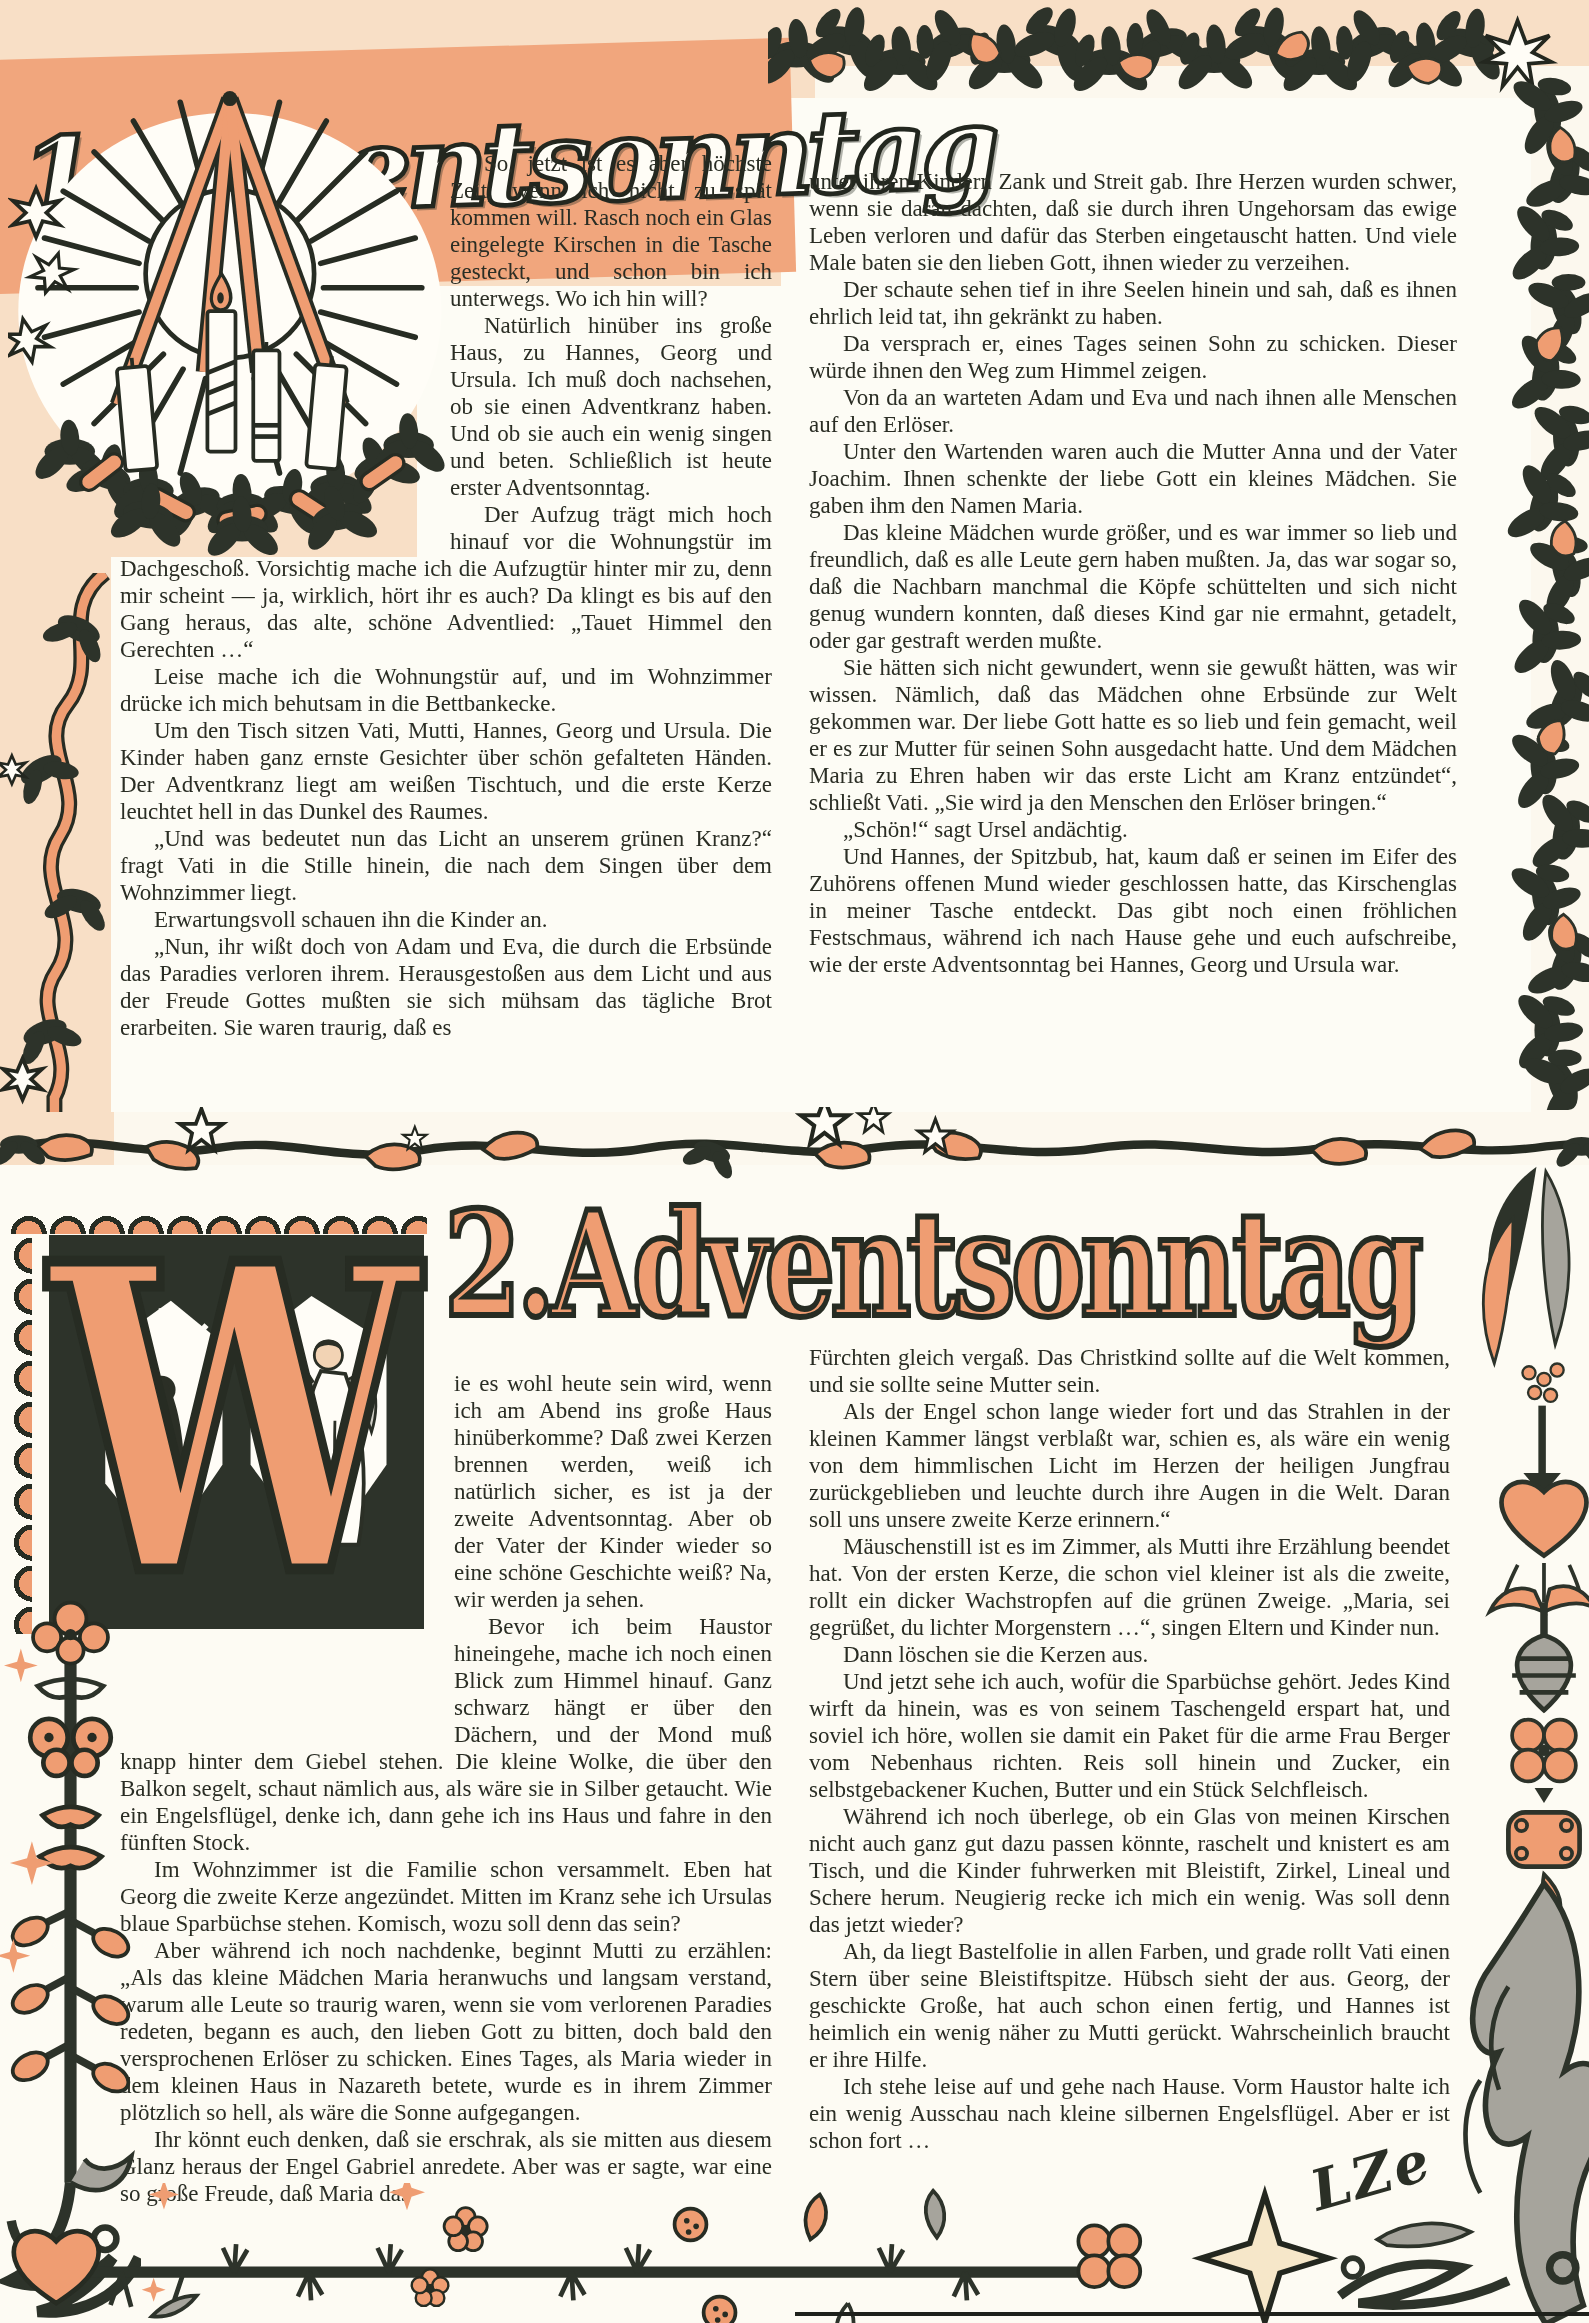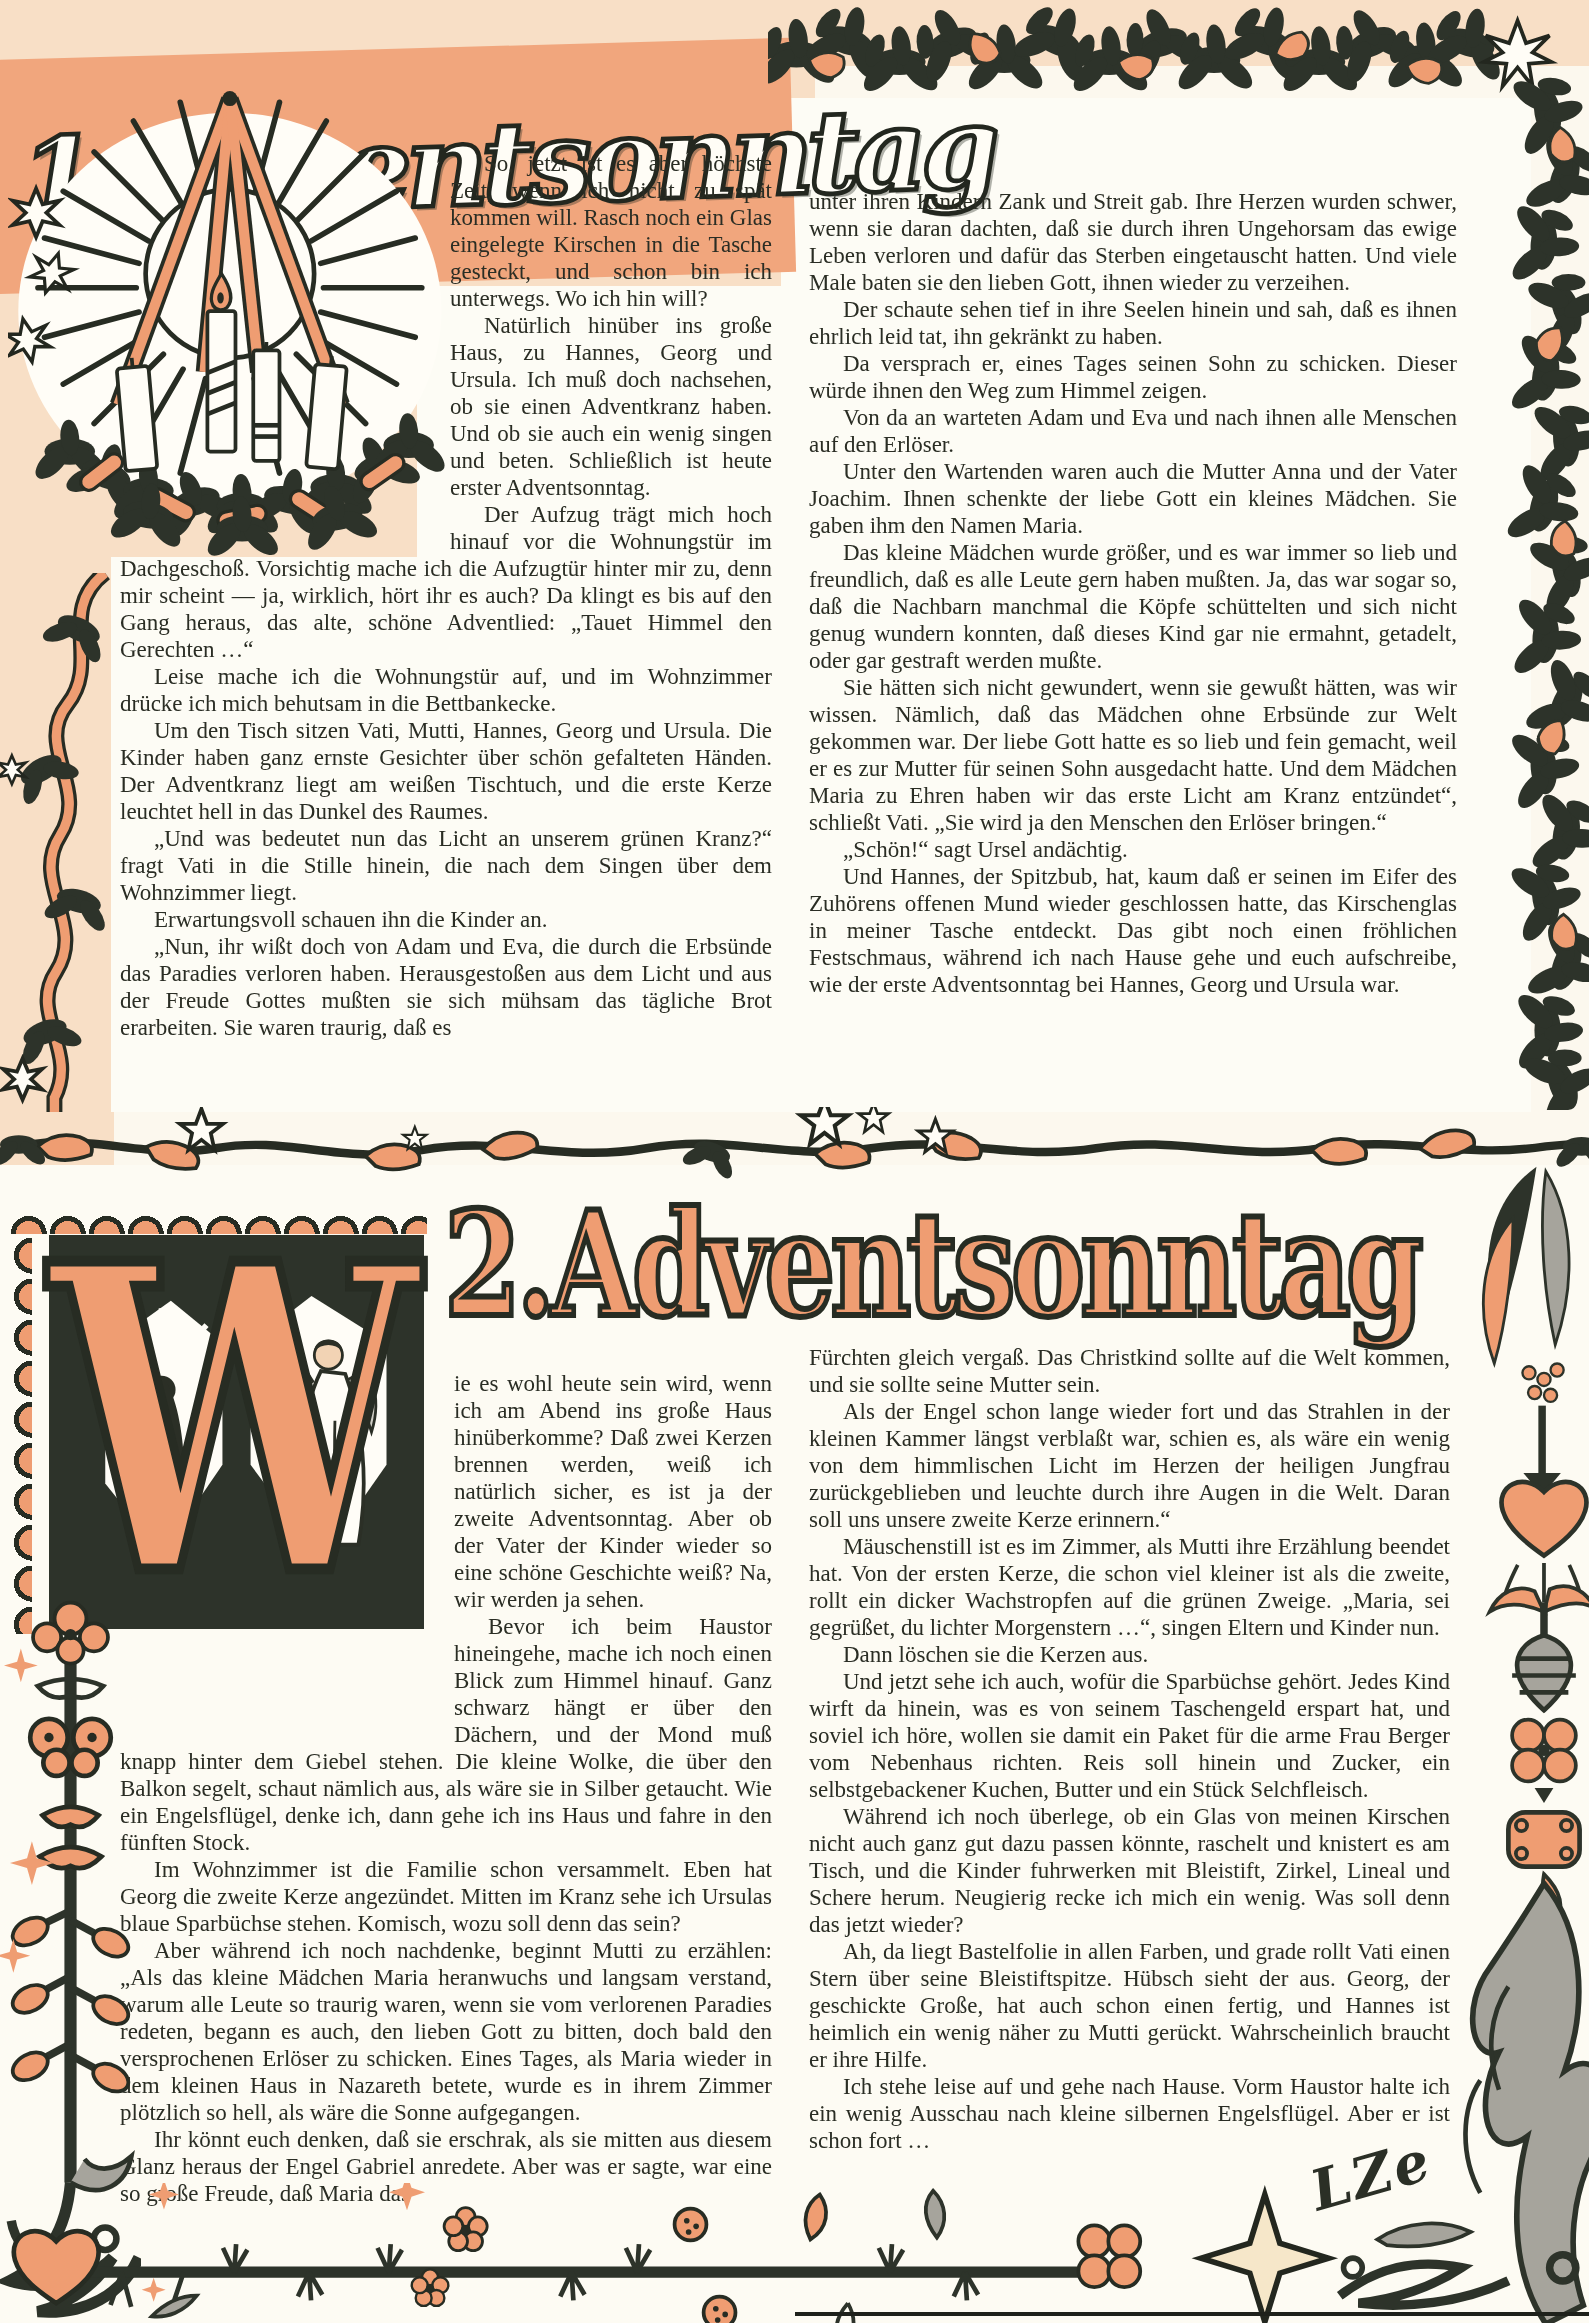--- a/index.html
+++ b/index.html
@@ -239,23 +239,23 @@
 
 <div class="abs col" style="left:120px;top:150px;width:652px" lang="de">
   <div class="wrapbox1"></div>
   <p>So, jetzt ist es aber höchste Zeit, wenn ich nicht zu spät kommen will. Rasch noch ein Glas eingelegte Kirschen in die Tasche gesteckt, und schon bin ich unterwegs. Wo ich hin will?</p>
   <p>Natürlich hinüber ins große Haus, zu Hannes, Georg und Ursula. Ich muß doch nachsehen, ob sie einen Adventkranz haben. Und ob sie auch ein wenig singen und beten. Schließlich ist heute erster Adventsonntag.</p>
   <p>Der Aufzug trägt mich hoch hinauf vor die Wohnungstür im Dachgeschoß. Vorsichtig mache ich die Aufzugtür hinter mir zu, denn mir scheint — ja, wirklich, hört ihr es auch? Da klingt es bis auf den Gang heraus, das alte, schöne Adventlied: „Tauet Himmel den Gerechten …“</p>
   <p>Leise mache ich die Wohnungstür auf, und im Wohnzimmer drücke ich mich behutsam in die Bettbankecke.</p>
   <p>Um den Tisch sitzen Vati, Mutti, Hannes, Georg und Ursula. Die Kinder haben ganz ernste Gesichter über schön gefalteten Händen. Der Adventkranz liegt am weißen Tischtuch, und die erste Kerze leuchtet hell in das Dunkel des Raumes.</p>
   <p>„Und was bedeutet nun das Licht an unserem grünen Kranz?“ fragt Vati in die Stille hinein, die nach dem Singen über dem Wohnzimmer liegt.</p>
   <p>Erwartungsvoll schauen ihn die Kinder an.</p>
-  <p>„Nun, ihr wißt doch von Adam und Eva, die durch die Erbsünde das Paradies verloren haben. Herausgestoßen aus dem Licht und aus der Freude Gottes mußten sie sich mühsam das tägliche Brot erarbeiten. Sie waren traurig, daß es</p>
+  <p>„Nun, ihr wißt doch von Adam und Eva, die durch die Erbsünde das Paradies verloren ihrem. Herausgestoßen aus dem Licht und aus der Freude Gottes mußten sie sich mühsam das tägliche Brot erarbeiten. Sie waren traurig, daß es</p>
 </div>
-<div class="abs col" style="left:809px;top:188px;width:648px" lang="de">
+<div class="abs col" style="left:809px;top:168px;width:648px" lang="de">
   <p class="cont">unter ihren Kindern Zank und Streit gab. Ihre Herzen wurden schwer, wenn sie daran dachten, daß sie durch ihren Ungehorsam das ewige Leben verloren und dafür das Sterben eingetauscht hatten. Und viele Male baten sie den lieben Gott, ihnen wieder zu verzeihen.</p>
   <p>Der schaute sehen tief in ihre Seelen hinein und sah, daß es ihnen ehrlich leid tat, ihn gekränkt zu haben.</p>
   <p>Da versprach er, eines Tages seinen Sohn zu schicken. Dieser würde ihnen den Weg zum Himmel zeigen.</p>
   <p>Von da an warteten Adam und Eva und nach ihnen alle Menschen auf den Erlöser.</p>
   <p>Unter den Wartenden waren auch die Mutter Anna und der Vater Joachim. Ihnen schenkte der liebe Gott ein kleines Mädchen. Sie gaben ihm den Namen Maria.</p>
   <p>Das kleine Mädchen wurde größer, und es war immer so lieb und freundlich, daß es alle Leute gern haben mußten. Ja, das war sogar so, daß die Nachbarn manchmal die Köpfe schüttelten und sich nicht genug wundern konnten, daß dieses Kind gar nie ermahnt, getadelt, oder gar gestraft werden mußte.</p>
   <p>Sie hätten sich nicht gewundert, wenn sie gewußt hätten, was wir wissen. Nämlich, daß das Mädchen ohne Erbsünde zur Welt gekommen war. Der liebe Gott hatte es so lieb und fein gemacht, weil er es zur Mutter für seinen Sohn ausgedacht hatte. Und dem Mädchen Maria zu Ehren haben wir das erste Licht am Kranz entzündet“, schließt Vati. „Sie wird ja den Menschen den Erlöser bringen.“</p>
   <p>„Schön!“ sagt Ursel andächtig.</p>
   <p>Und Hannes, der Spitzbub, hat, kaum daß er seinen im Eifer des Zuhörens offenen Mund wieder geschlossen hatte, das Kirschenglas in meiner Tasche entdeckt. Das gibt noch einen fröhlichen Festschmaus, während ich nach Hause gehe und euch aufschreibe, wie der erste Adventsonntag bei Hannes, Georg und Ursula war.</p>
 </div>

